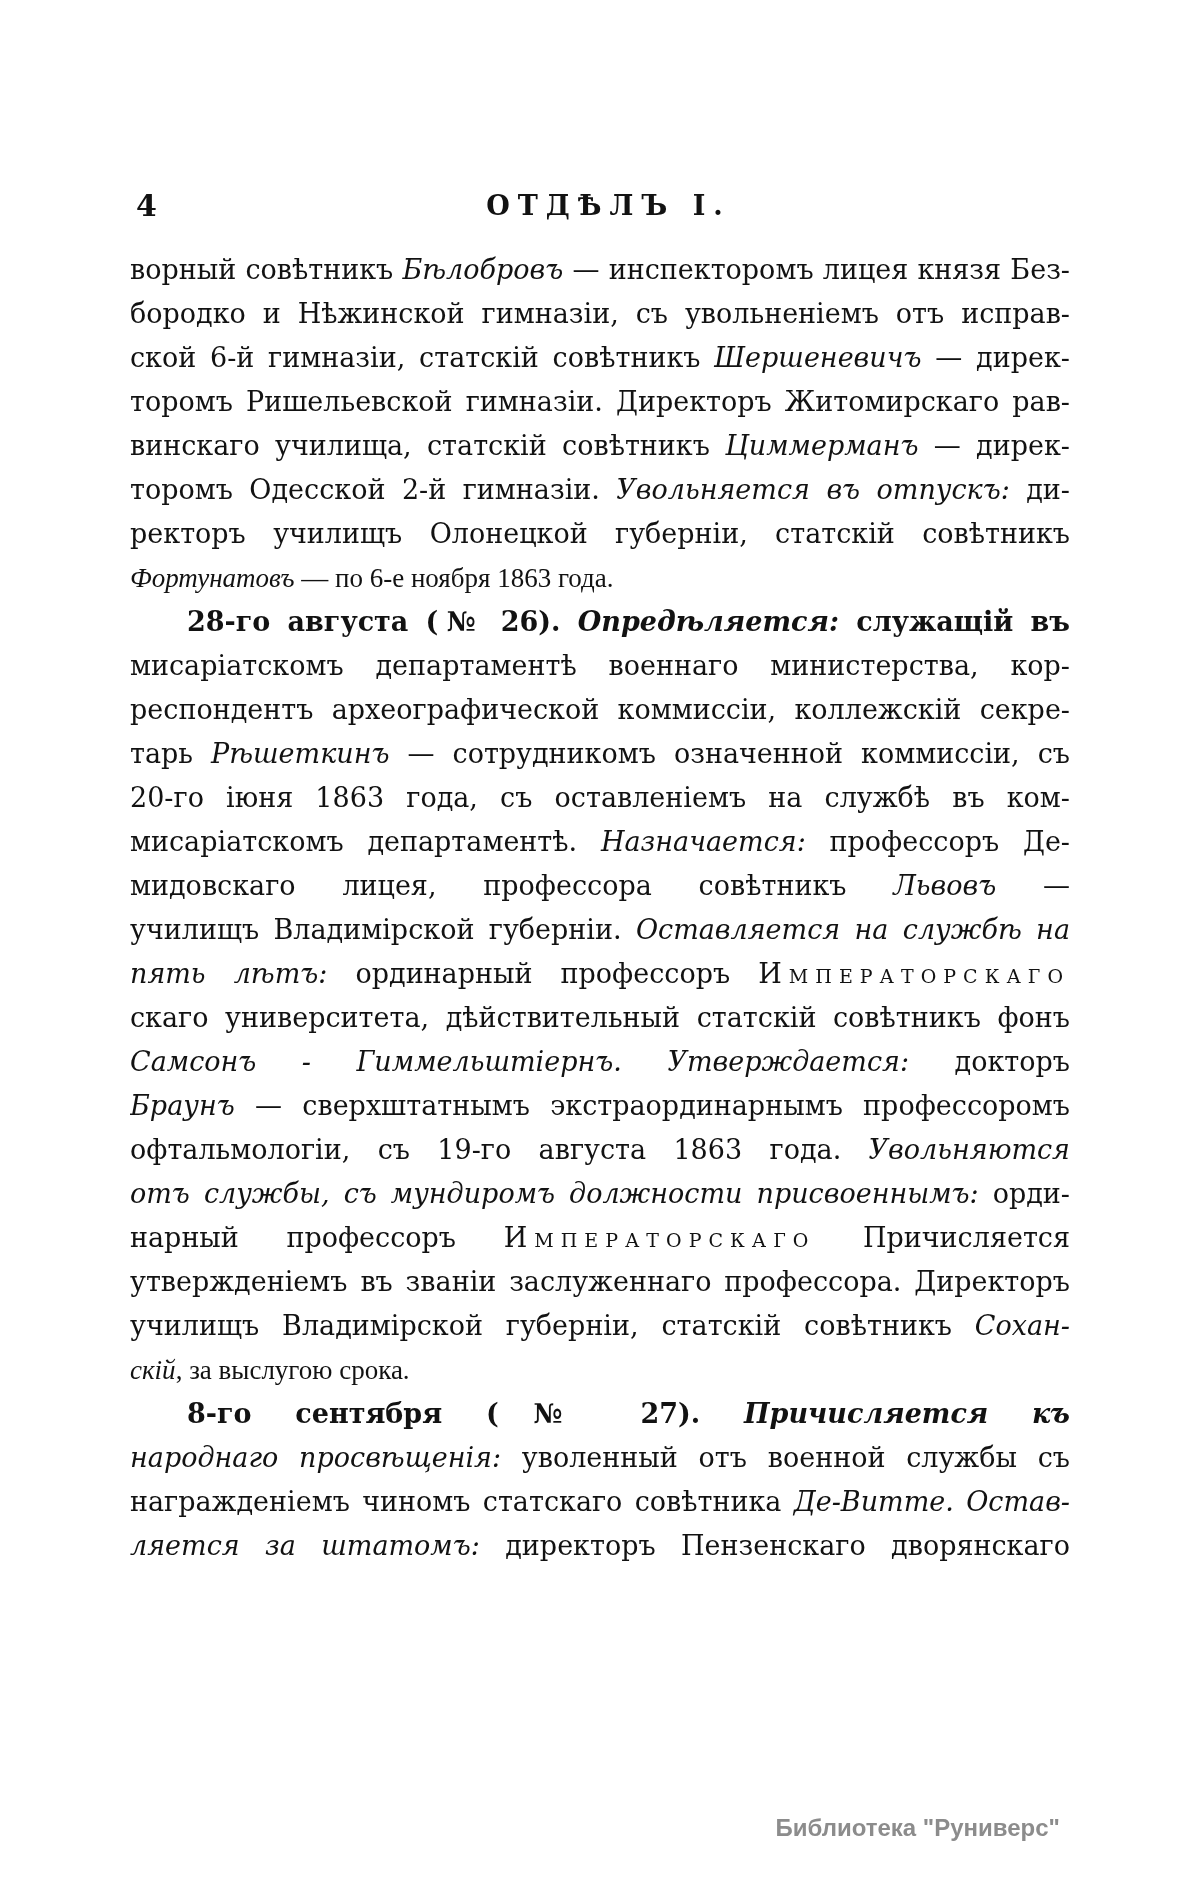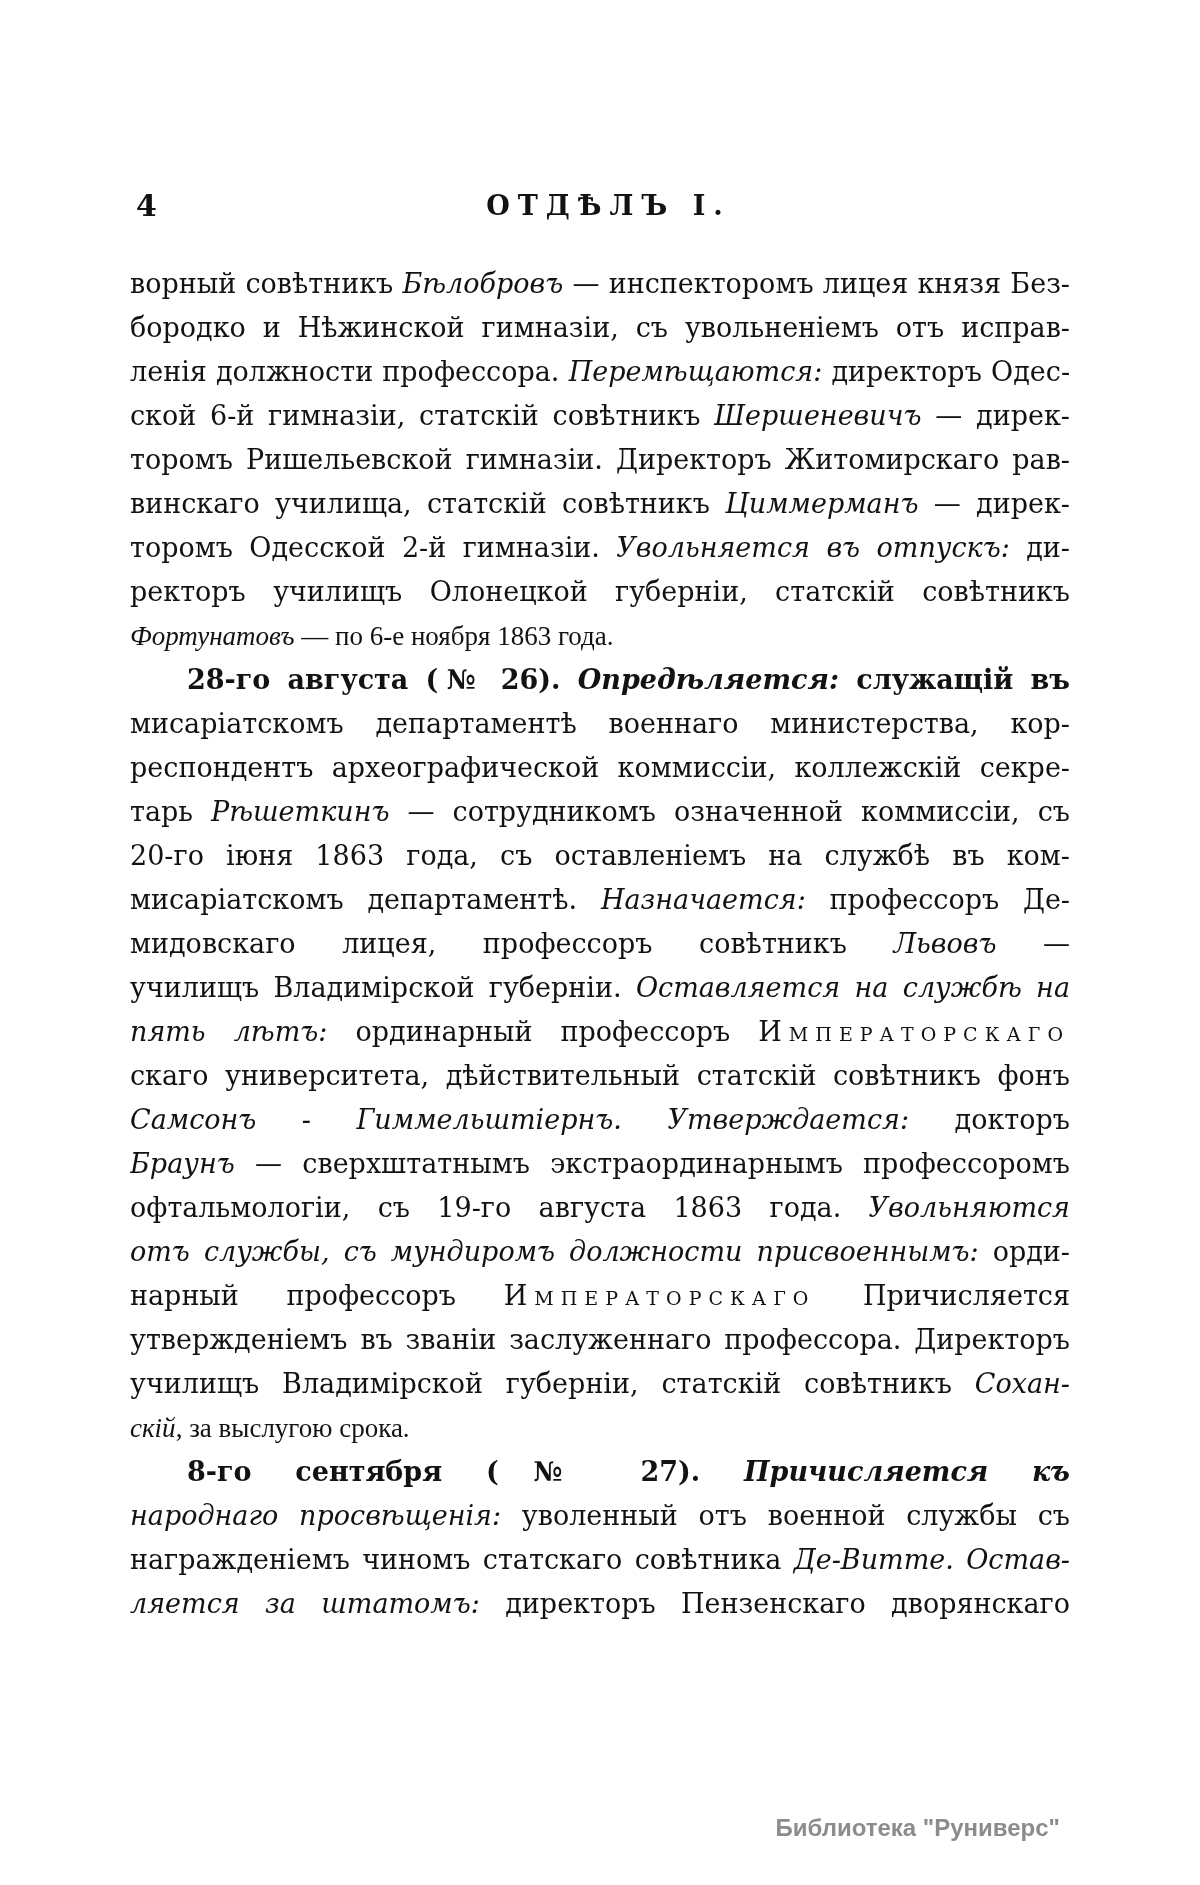--- a/index.html
+++ b/index.html
@@ -34,21 +34,21 @@
     right: 0;
     top: 2px;
     text-align: center;
     font-size: 27px;
     font-weight: bold;
     letter-spacing: 8px;
     white-space: nowrap;
   }
   .body-text {
     position: absolute;
-    top: 262px;
+    top: 248px;
     left: 130px;
     width: 940px;
   }
   .line {
     height: 44px;
     line-height: 44px;
     font-size: 27px;
     text-align: justify;
     white-space: normal;
     overflow: hidden;
@@ -78,34 +78,33 @@
 
 <div class="page">
   <div class="running-head">
     <span class="page-number">4</span>
     <span class="section-title">ОТДѢЛЪ I.</span>
   </div>
 
   <div class="body-text">
       <div class="line j"><span class="nm">ворный совѣтникъ </span><span class="it">Бѣлобровъ</span><span class="nm"> — инспекторомъ лицея князя Без-</span></div>
       <div class="line j"><span class="nm">бородко и Нѣжинской гимназіи, съ увольненіемъ отъ исправ-</span></div>
-      <div class="line j"><span class="nm">ленія должности профессора. </span><span class="it">Перемѣщаются:</span><span class="nm"> директоръ Одес-</span></div>
       <div class="line j"><span class="nm">ской 6-й гимназіи, статскій совѣтникъ </span><span class="it">Шершеневичъ</span><span class="nm"> — дирек-</span></div>
       <div class="line j"><span class="nm">торомъ Ришельевской гимназіи. Директоръ Житомирскаго рав-</span></div>
       <div class="line j"><span class="nm">винскаго училища, статскій совѣтникъ </span><span class="it">Циммерманъ</span><span class="nm"> — дирек-</span></div>
       <div class="line j"><span class="nm">торомъ Одесской 2-й гимназіи. </span><span class="it">Увольняется въ отпускъ:</span><span class="nm"> ди-</span></div>
       <div class="line j"><span class="nm">ректоръ училищъ Олонецкой губерніи, статскій совѣтникъ</span></div>
       <div class="line last"><span class="it">Фортунатовъ</span><span class="nm"> — по 6-е ноября 1863 года.</span></div>
       <div class="line j ind"><span class="nm">28-го августа (№ 26). </span><span class="it">Опредѣляется:</span><span class="nm"> служащій въ ком-</span></div>
       <div class="line j"><span class="nm">мисаріатскомъ департаментѣ военнаго министерства, кор-</span></div>
       <div class="line j"><span class="nm">респондентъ археографической коммиссіи, коллежскій секре-</span></div>
       <div class="line j"><span class="nm">тарь </span><span class="it">Рѣшеткинъ</span><span class="nm"> — сотрудникомъ означенной коммиссіи, съ</span></div>
       <div class="line j"><span class="nm">20-го іюня 1863 года, съ оставленіемъ на службѣ въ ком-</span></div>
       <div class="line j"><span class="nm">мисаріатскомъ департаментѣ. </span><span class="it">Назначается:</span><span class="nm"> профессоръ Де-</span></div>
-      <div class="line j"><span class="nm">мидовскаго лицея, профессоръ совѣтникъ </span><span class="it">Львовъ</span><span class="nm"> — директоромъ</span></div>
+      <div class="line j"><span class="nm">мидовскаго лицея, профессора совѣтникъ </span><span class="it">Львовъ</span><span class="nm"> — директоромъ</span></div>
       <div class="line j"><span class="nm">училищъ Владимірской губерніи. </span><span class="it">Оставляется на службѣ на</span></div>
       <div class="line j"><span class="it">пять лѣтъ:</span><span class="nm"> ординарный профессоръ </span><span class="sc">Императорскаго</span></div>
       <div class="line j"><span class="nm">скаго университета, дѣйствительный статскій совѣтникъ фонъ</span></div>
       <div class="line j"><span class="it">Самсонъ - Гиммельштіернъ. Утверждается:</span><span class="nm"> докторъ медицины</span></div>
       <div class="line j"><span class="it">Браунъ</span><span class="nm"> — сверхштатнымъ экстраординарнымъ профессоромъ</span></div>
       <div class="line j"><span class="nm">офтальмологіи, съ 19-го августа 1863 года. </span><span class="it">Увольняются</span></div>
       <div class="line j"><span class="it">отъ службы, съ мундиромъ должности присвоеннымъ:</span><span class="nm"> орди-</span></div>
       <div class="line j"><span class="nm">нарный профессоръ </span><span class="sc">Императорскаго</span><span class="nm"> Причисляется универ-</span></div>
       <div class="line j"><span class="nm">утвержденіемъ въ званіи заслуженнаго профессора. Директоръ</span></div>
       <div class="line j"><span class="nm">училищъ Владимірской губерніи, статскій совѣтникъ </span><span class="it">Сохан-</span></div>

